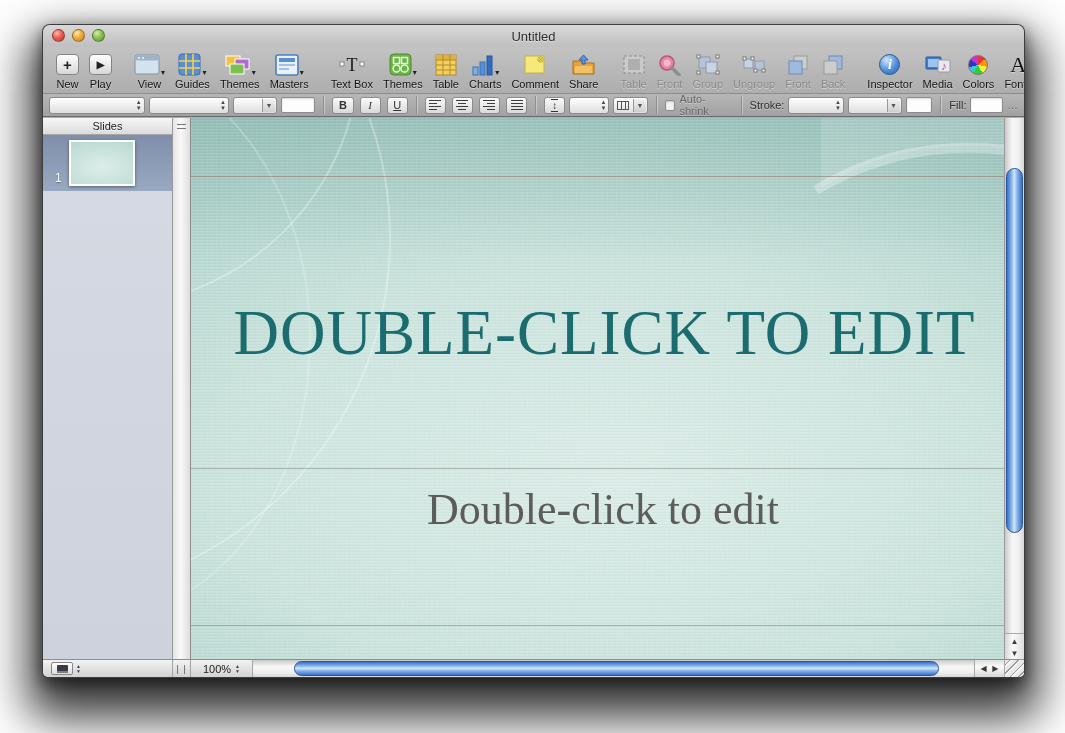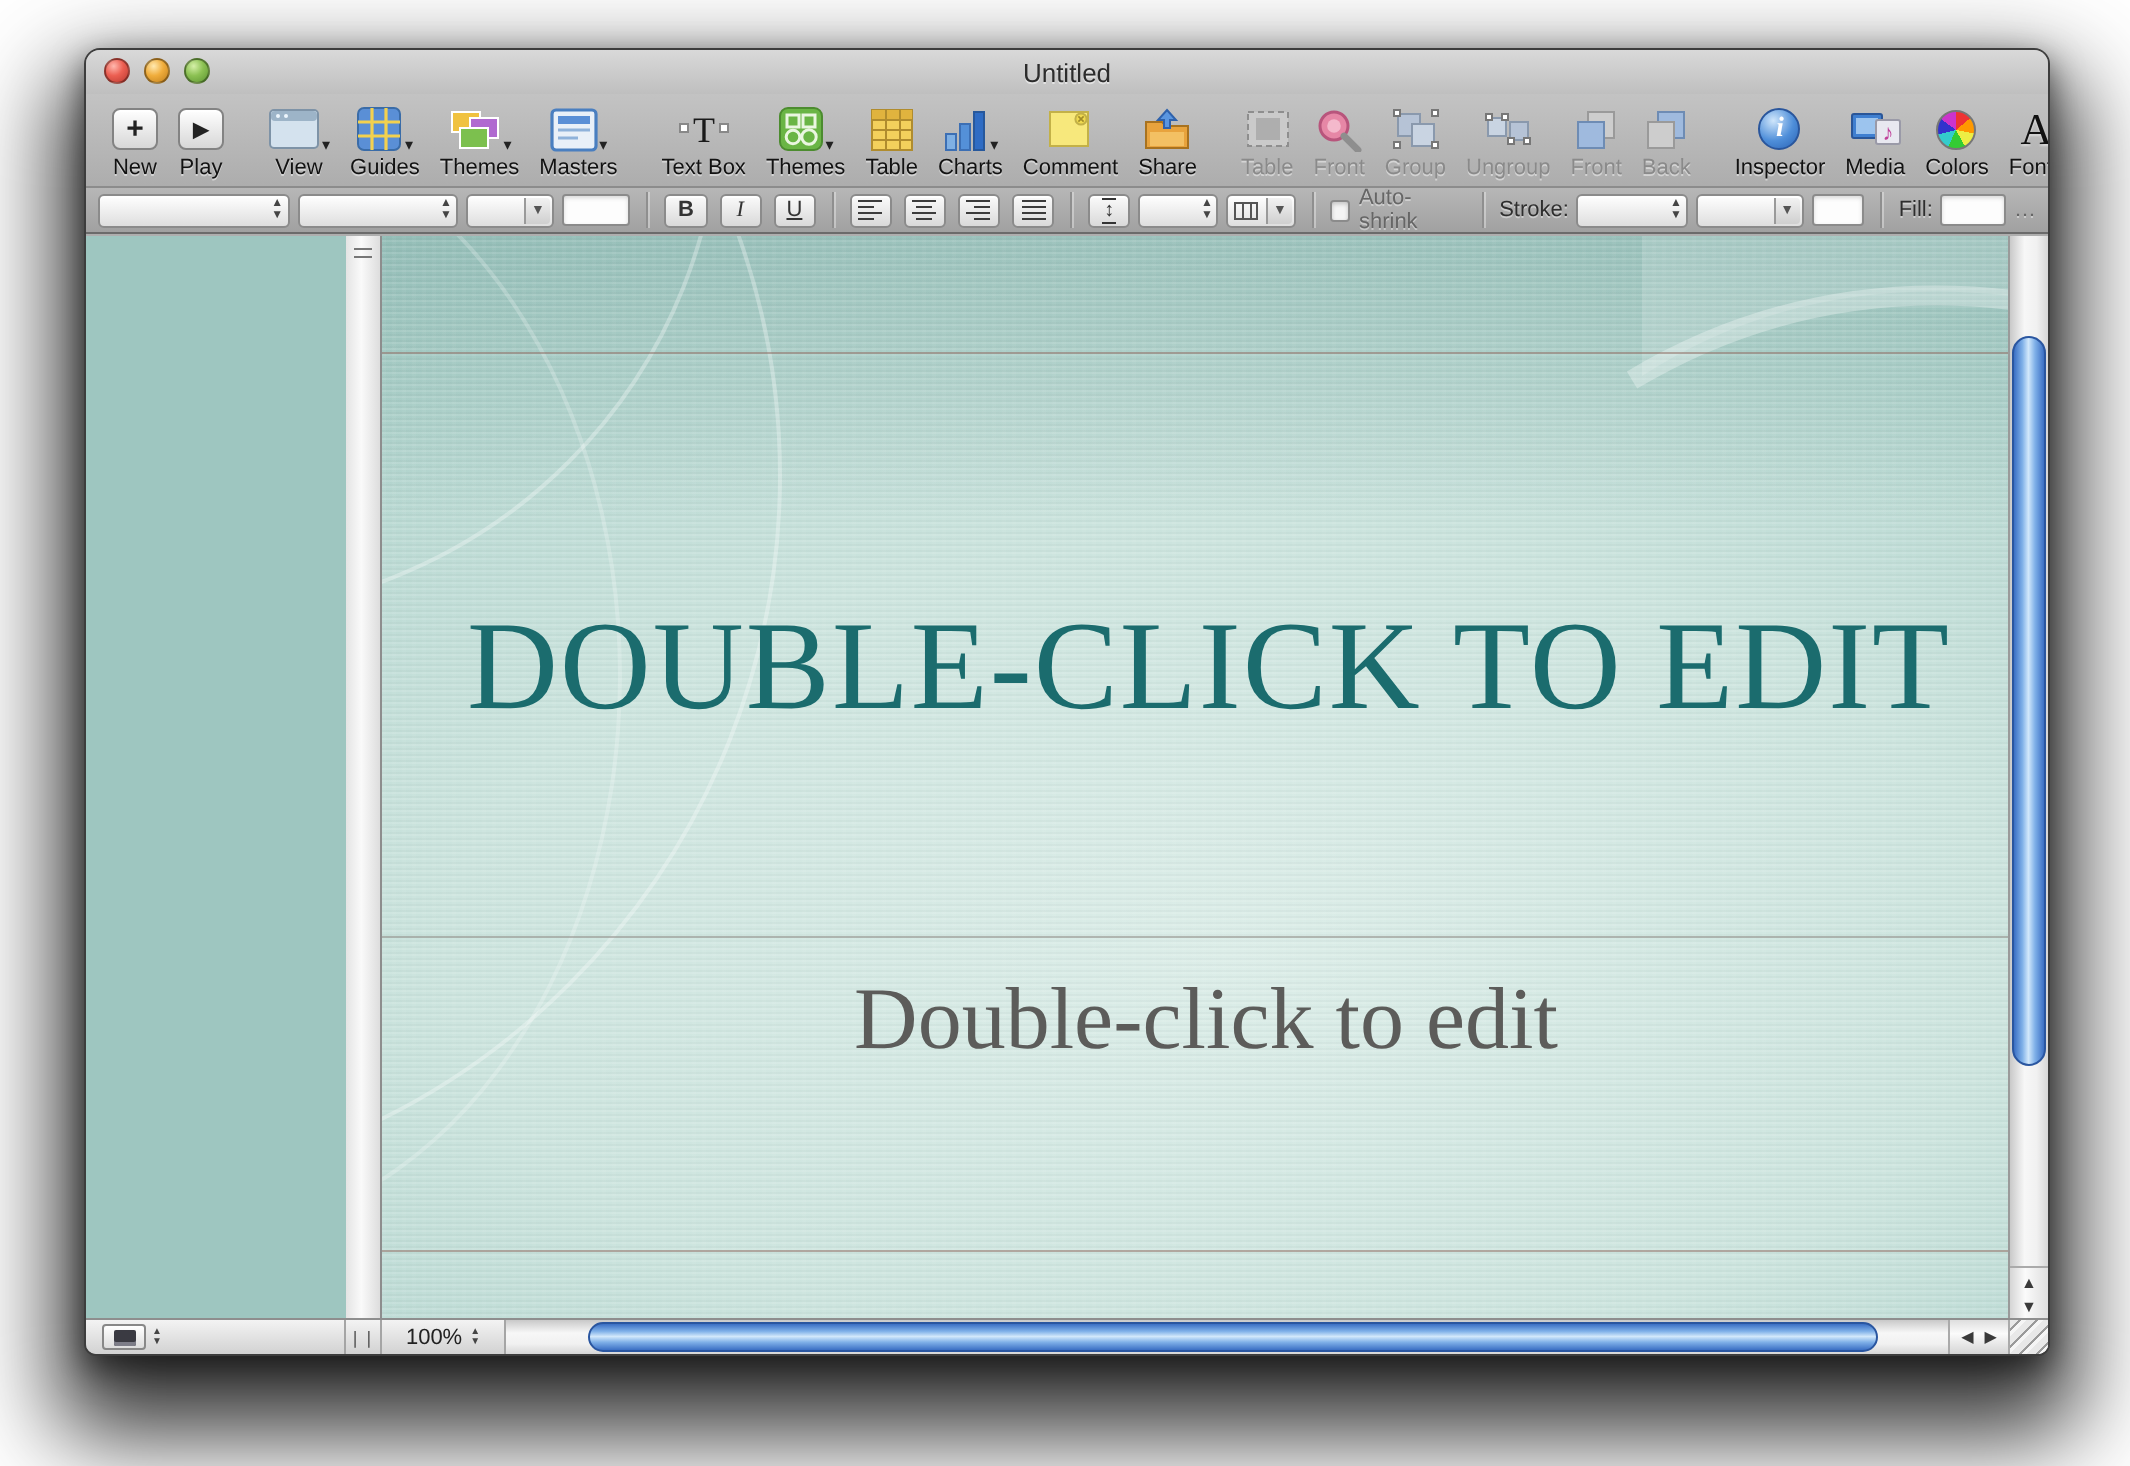--- a/index.html
+++ b/index.html
@@ -507,20 +507,29 @@
         </div>
       <div class="well" style="width:28px;"></div>
       <div class="fb-div"></div>
       <div class="fb-label">Fill:</div>
       <div class="well" style="width:34px;"></div>
       <div class="fb-label dim">…</div>
     </div>
 
     <div class="main">
 
+      <div class="sidebar">
+        <div class="sb-header">Slides</div>
+        <div class="sb-list">
+            <div class="sb-row selected">
+              <span class="sb-num">1</span>
+              <span class="sb-thumb"></span>
+            </div>
+          </div>
+      </div>
 
       <div class="splitter">
         <div class="split-handle"></div>
       </div>
 
       <div class="canvas">
 
         <div class="arc" style="width:520px;height:520px;left:-350px;top:-330px;"></div>
         <div class="arc" style="width:720px;height:720px;left:-520px;top:-240px;"></div>
         <div class="arc" style="width:420px;height:560px;left:-300px;top:-60px;border-color:rgba(255,255,255,.22);"></div>

